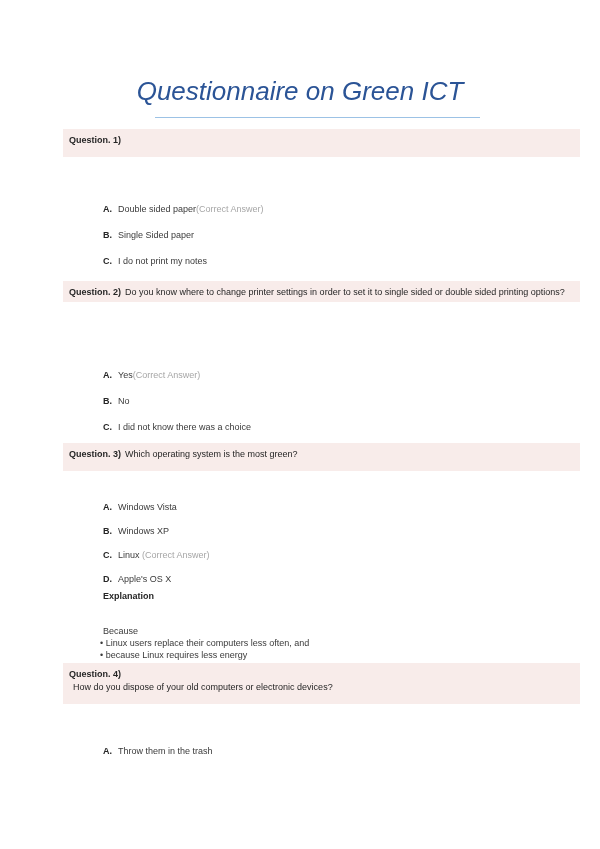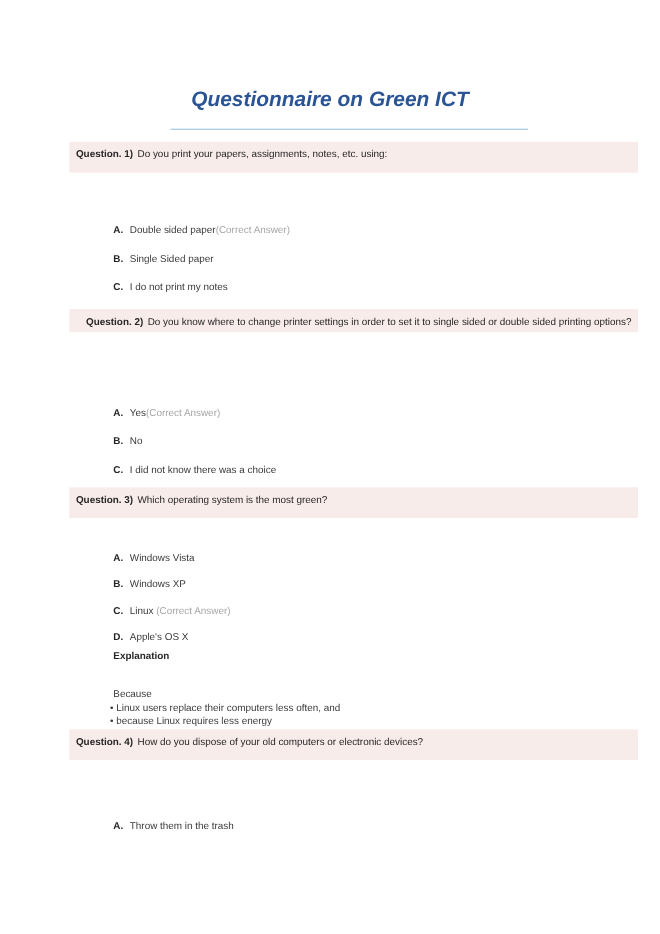--- a/index.html
+++ b/index.html
@@ -12,23 +12,23 @@
     font-family: "Liberation Sans", sans-serif;
     color: #3a3a3a;
     overflow: hidden;
   }
   .doc-title {
     position: absolute;
     top: 76px;
     left: 0;
     width: 100%;
     text-align: center;
-    font-size: 19px;
+    font-size: 26px;
     line-height: 30px;
-    font-weight: bold;
+    font-weight: normal;
     font-style: italic;
     color: var(--title_blue, #2B5496);
   }
   .title-rule {
     position: absolute;
     top: 117px;
     left: 155px;
     width: 325px;
     height: 1px;
     background: var(--rule_blue, #9CC2E5);
@@ -45,23 +45,23 @@
     color: #262626;
   }
   .band .qlabel { font-weight: bold; white-space: nowrap; flex: none; }
   .band .qtext  { margin-left: 4px; }
   .band.two-line {
     padding: 4px 6px 2px 6px;
     line-height: 15px;
     align-items: center;
   }
   #band-q1 { top: 129px; }
-  #band-q2 { top: 281px; justify-content: flex-end; }
+  #band-q2 { top: 281px; }
   #band-q3 { top: 443px; align-items: center; }
-  #band-q4 { top: 663px; }
+  #band-q4 { top: 663px; flex-direction: column; }
   .options { position: absolute; left: 103px; width: 430px; }
   #options-q1 { top: 203px; }
   #options-q2 { top: 369px; }
   #options-q3 { top: 501px; }
   #options-q4 { top: 745px; }
   .option {
     display: flex;
     font-size: 9px;
     line-height: 12px;
     margin-bottom: 14px;
@@ -82,21 +82,20 @@
 </head>
 <body>
 
 <div class="page">
 
   <div class="doc-title">Questionnaire on Green ICT</div>
   <div class="title-rule"></div>
 
   <div class="band" id="band-q1">
     <span class="qlabel">Question. 1)</span>
-    <span class="qtext">Do you print your papers, assignments, notes, etc. using:</span>
   </div>
   <div class="options" id="options-q1">
     <div class="option">
       <span class="letter">A.</span>
       <span class="opt-body"><span>Double sided paper</span><span class="note">(Correct Answer)</span></span>
     </div>
     <div class="option">
       <span class="letter">B.</span>
       <span class="opt-body"><span>Single Sided paper</span><span class="note"></span></span>
     </div>

